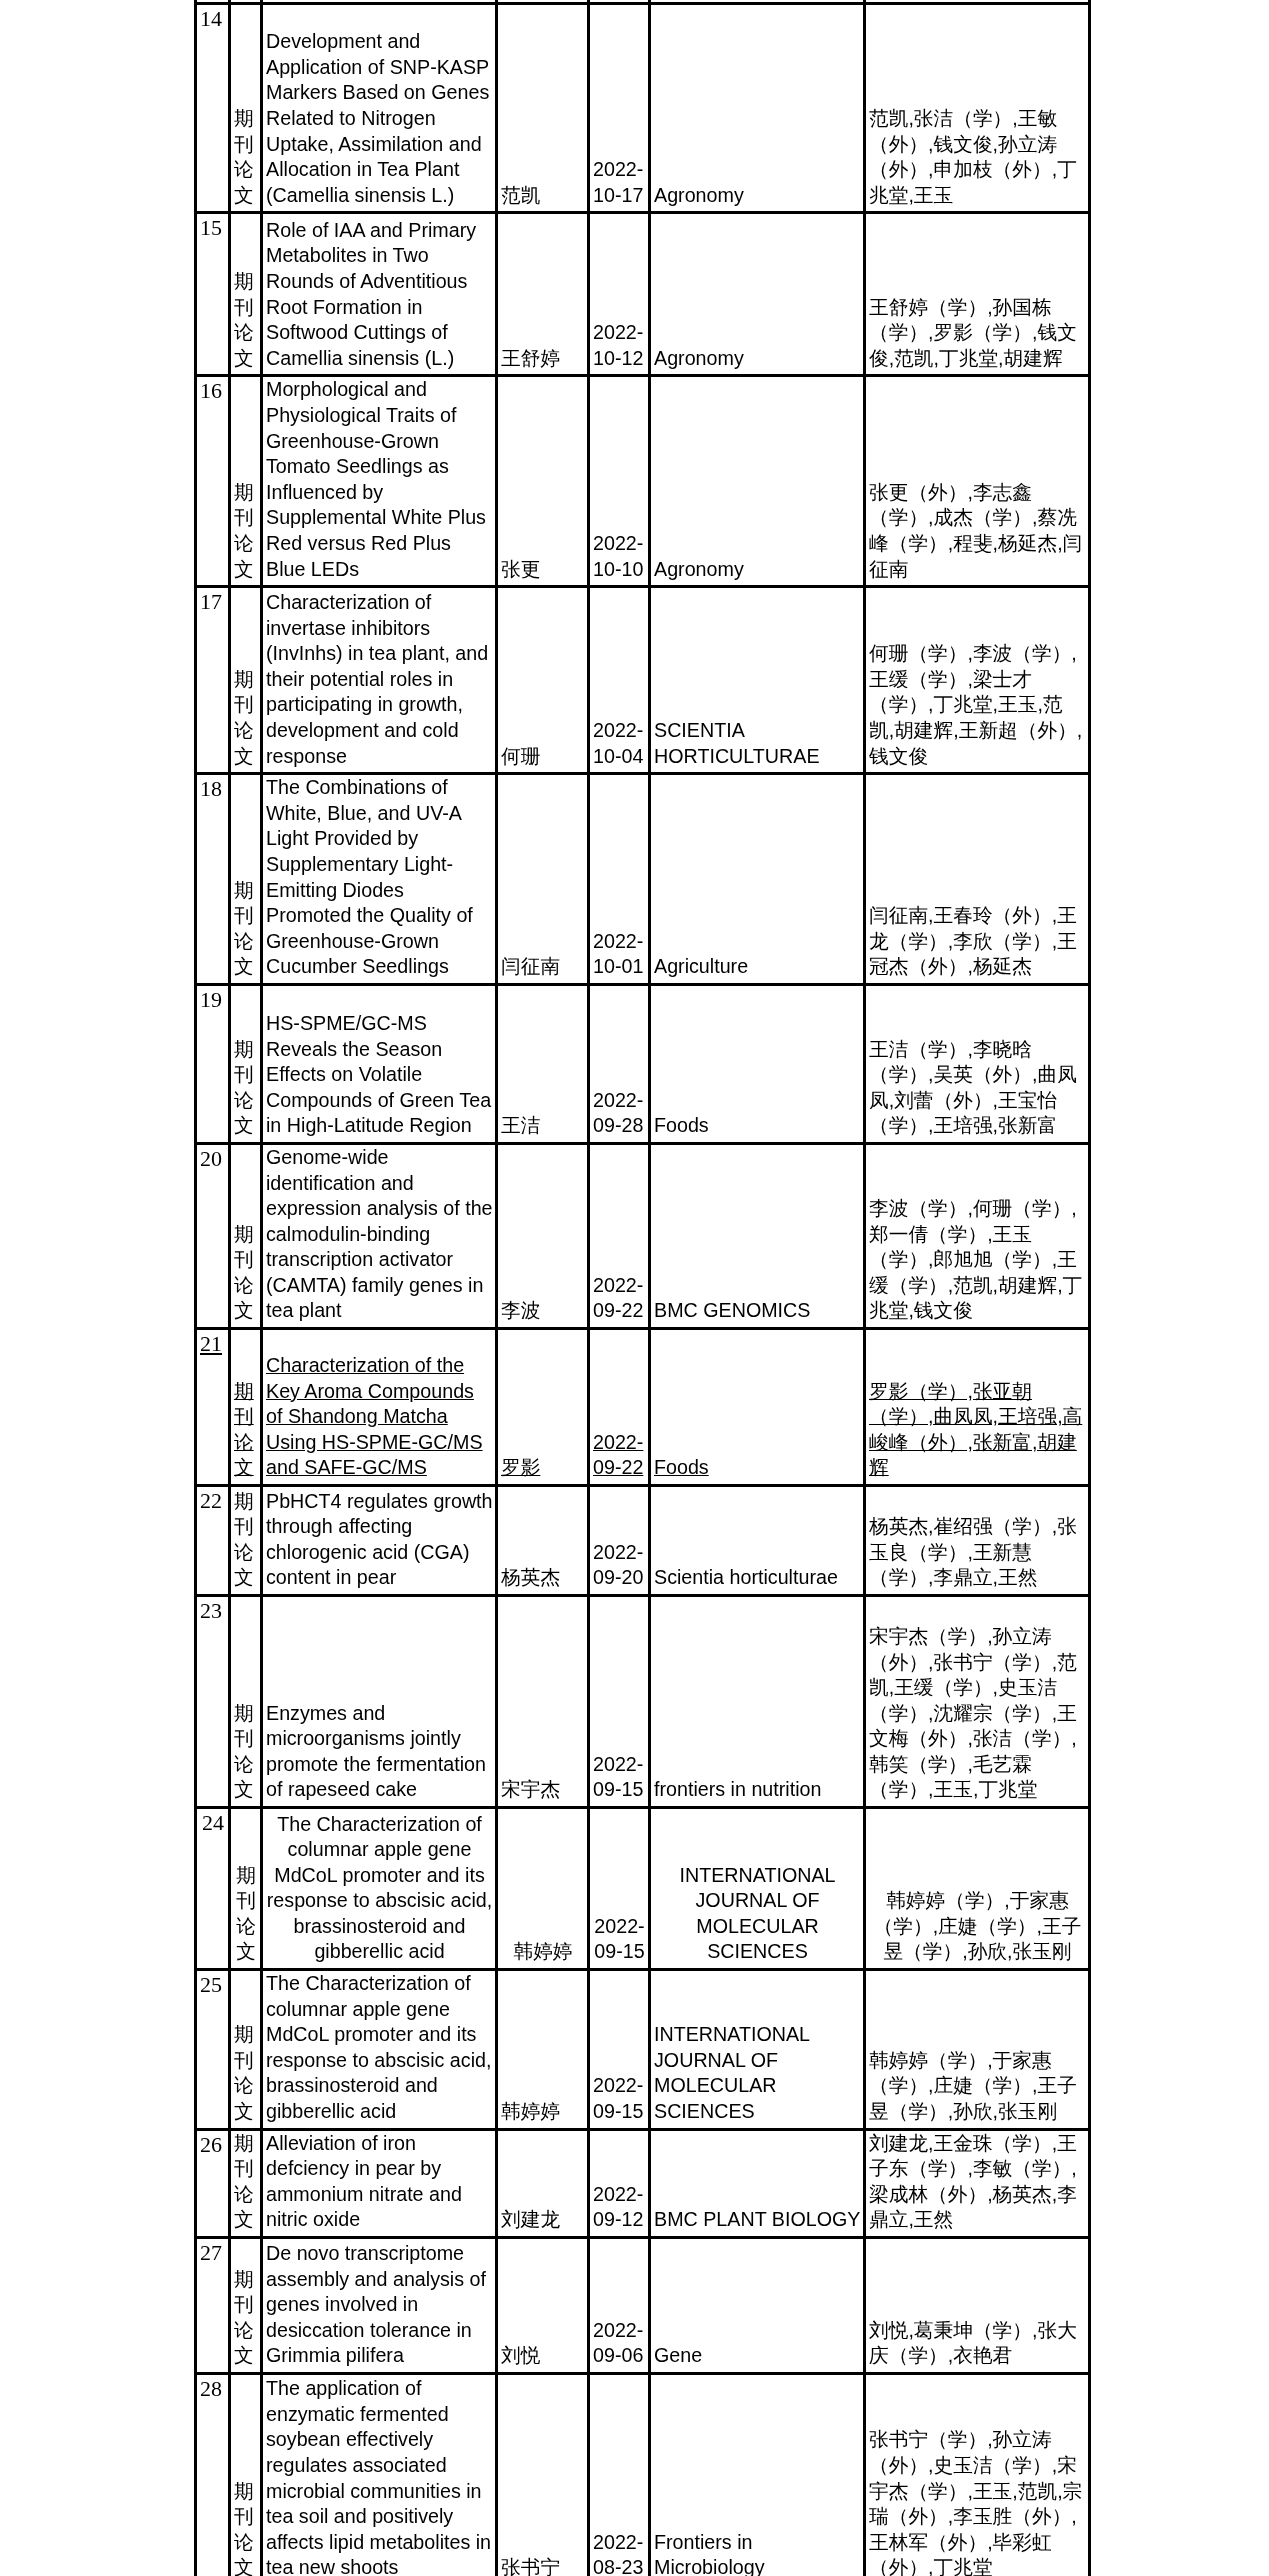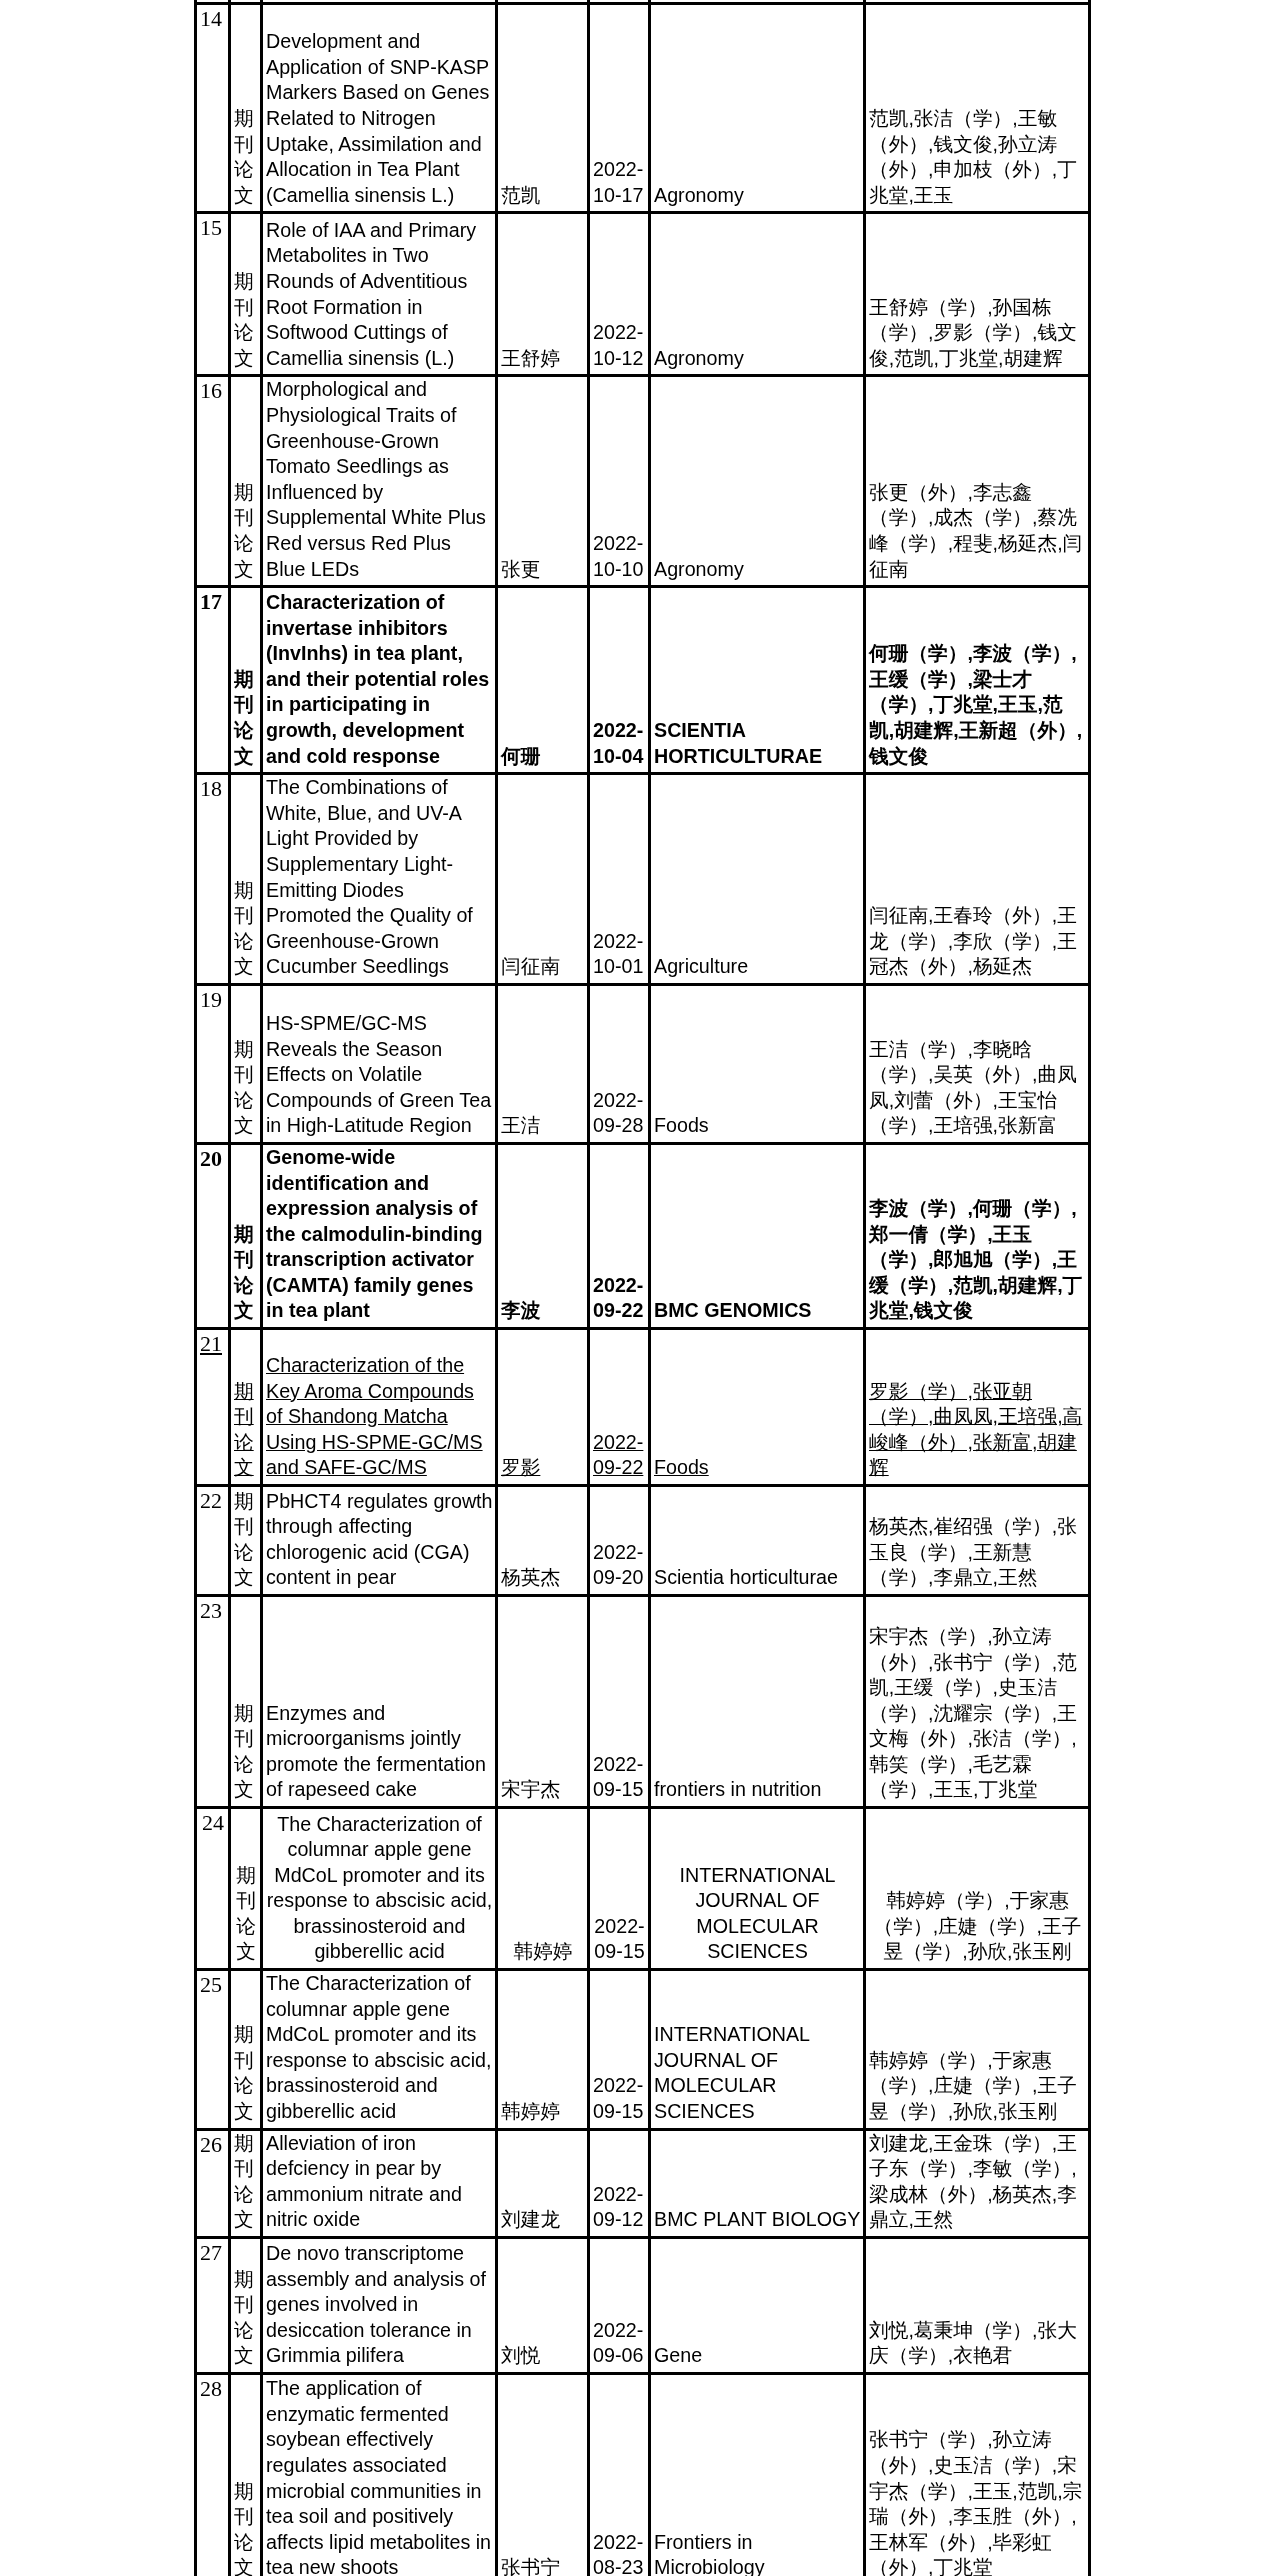--- a/index.html
+++ b/index.html
@@ -96,21 +96,21 @@
   </tr>
       <tr style="height: 209px;">
     <td class="c-no">16</td>
     <td class="c-type">期刊论文</td>
     <td class="c-title">Morphological and Physiological Traits of Greenhouse-Grown Tomato Seedlings as Influenced by Supplemental White Plus Red versus Red Plus Blue LEDs</td>
     <td class="c-author">张更</td>
     <td class="c-date">2022-10-10</td>
     <td class="c-journal">Agronomy</td>
     <td class="c-coauth">张更（外）,李志鑫（学）,成杰（学）,蔡冼峰（学）,程斐,杨延杰,闫征南</td>
   </tr>
-      <tr style="height: 187px; font-weight: bold;">
+      <tr style="height: 187px;">
     <td class="c-no">17</td>
     <td class="c-type">期刊论文</td>
     <td class="c-title">Characterization of invertase inhibitors (InvInhs) in tea plant, and their potential roles in participating in growth, development and cold response</td>
     <td class="c-author">何珊</td>
     <td class="c-date">2022-10-04</td>
     <td class="c-journal">SCIENTIA HORTICULTURAE</td>
     <td class="c-coauth">何珊（学）,李波（学）,王缓（学）,梁士才（学）,丁兆堂,王玉,范凯,胡建辉,王新超（外）,钱文俊</td>
   </tr>
       <tr style="height: 207px;">
     <td class="c-no">18</td>
@@ -123,21 +123,21 @@
   </tr>
       <tr style="height: 159px;">
     <td class="c-no">19</td>
     <td class="c-type">期刊论文</td>
     <td class="c-title">HS-SPME/GC-MS Reveals the Season Effects on Volatile Compounds of Green Tea in High-Latitude Region</td>
     <td class="c-author">王洁</td>
     <td class="c-date">2022-09-28</td>
     <td class="c-journal">Foods</td>
     <td class="c-coauth">王洁（学）,李晓晗（学）,吴英（外）,曲凤凤,刘蕾（外）,王宝怡（学）,王培强,张新富</td>
   </tr>
-      <tr style="height: 183px; font-weight: bold;">
+      <tr style="height: 183px;">
     <td class="c-no">20</td>
     <td class="c-type">期刊论文</td>
     <td class="c-title">Genome-wide identification and expression analysis of the calmodulin-binding transcription activator (CAMTA) family genes in tea plant</td>
     <td class="c-author">李波</td>
     <td class="c-date">2022-09-22</td>
     <td class="c-journal">BMC GENOMICS</td>
     <td class="c-coauth">李波（学）,何珊（学）,郑一倩（学）,王玉（学）,郎旭旭（学）,王缓（学）,范凯,胡建辉,丁兆堂,钱文俊</td>
   </tr>
       <tr style="height: 157px; text-decoration: underline;">
     <td class="c-no">21</td>

